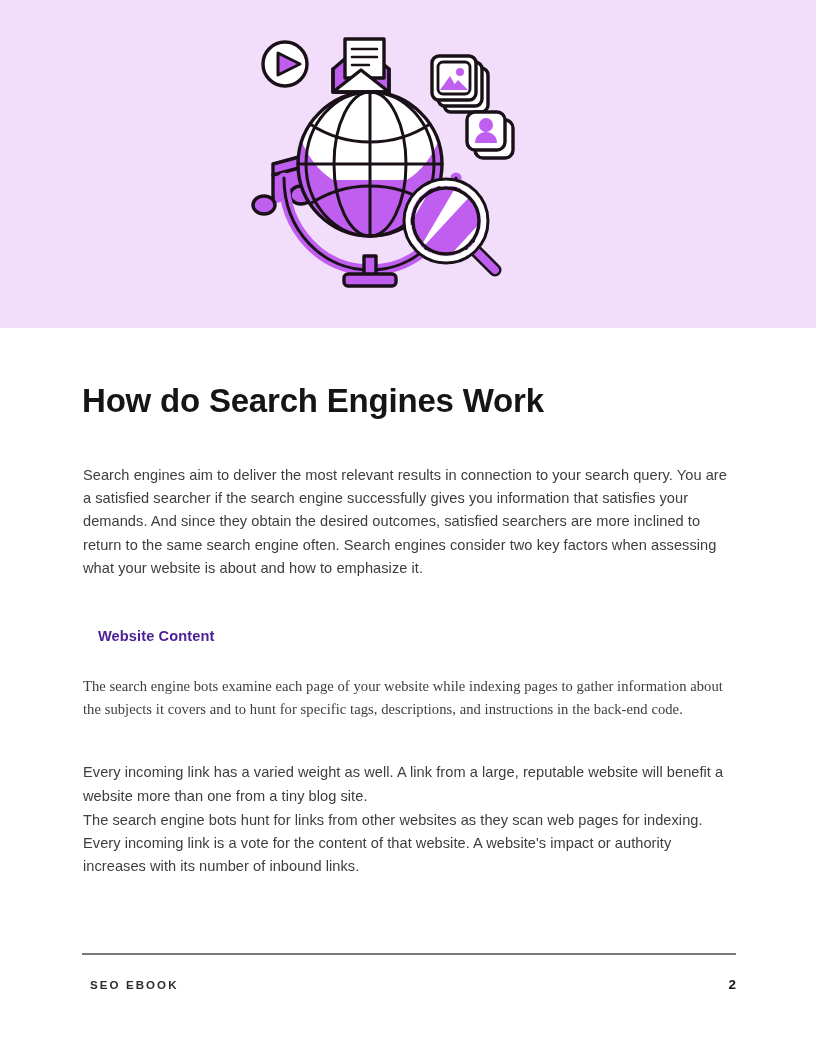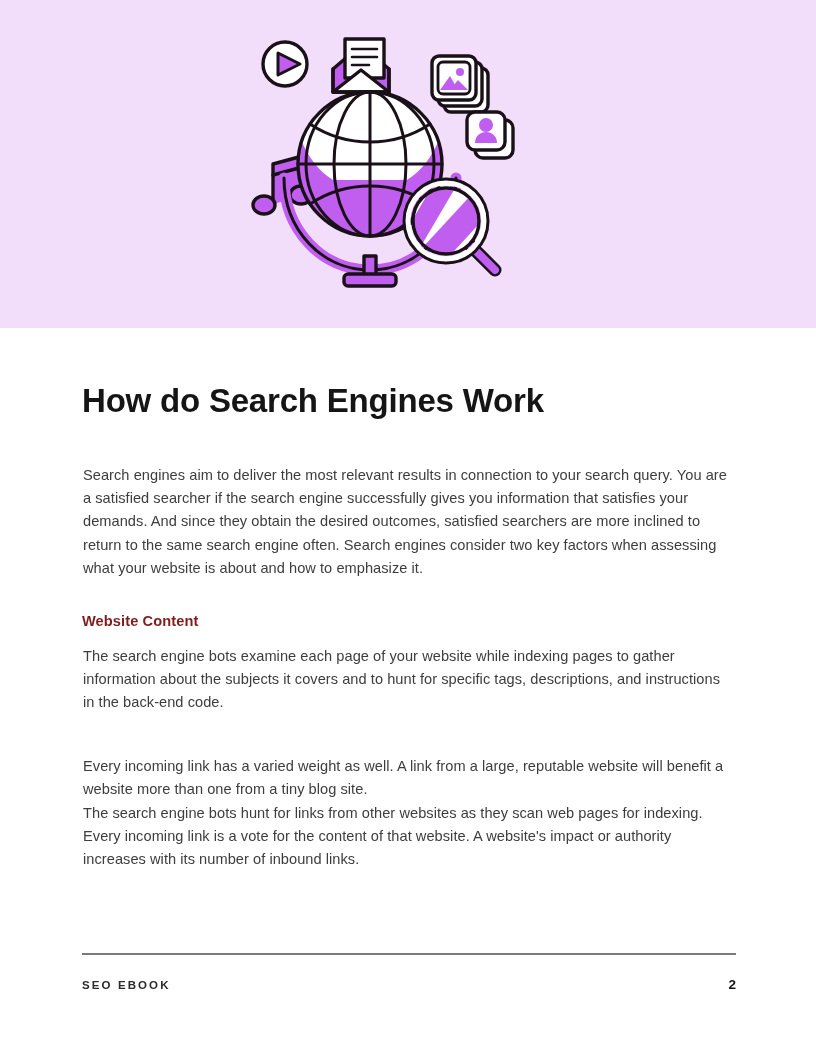--- a/index.html
+++ b/index.html
@@ -69,47 +69,48 @@
     padding-top: 0;
     font-size: 14.6px;
     line-height: 23.2px;
     color: #3d3d3d;
     letter-spacing: 0.05px;
   }
   .para-intro { padding-top: 42px; }
   .para-spaced{ padding-top: 39px; }
 
   .sub-heading {
-    margin: 0;
+    margin: 16px;
     padding-top: 30px;
     font-size: 14.6px;
     line-height: 20px;
     font-weight: bold;
-    color: #7f1d1d;
+    color: #4c1d95;
     letter-spacing: 0.1px;
   }
-  .sub-heading + .body-para { padding-top: 13px; }
+  .sub-heading + .body-para { padding-top: 13px; font-family: Liberation Serif, serif; }
 
   
   .footer {
     position: absolute;
     left: 82px;
     top: 953px;
     width: 654px;
   }
   .footer-rule {
     width: 100%;
     height: 2px;
     background: #7a7a7a;
   }
   .footer-row {
     display: flex;
     align-items: baseline;
     justify-content: space-between;
     padding-top: 22px;
+    margin-left: 8px;
   }
   .footer-label {
     font-size: 11.5px;
     font-weight: bold;
     letter-spacing: 2.1px;
     color: #2b2b2b;
   }
   .footer-page {
     font-size: 13.5px;
     font-weight: bold;

